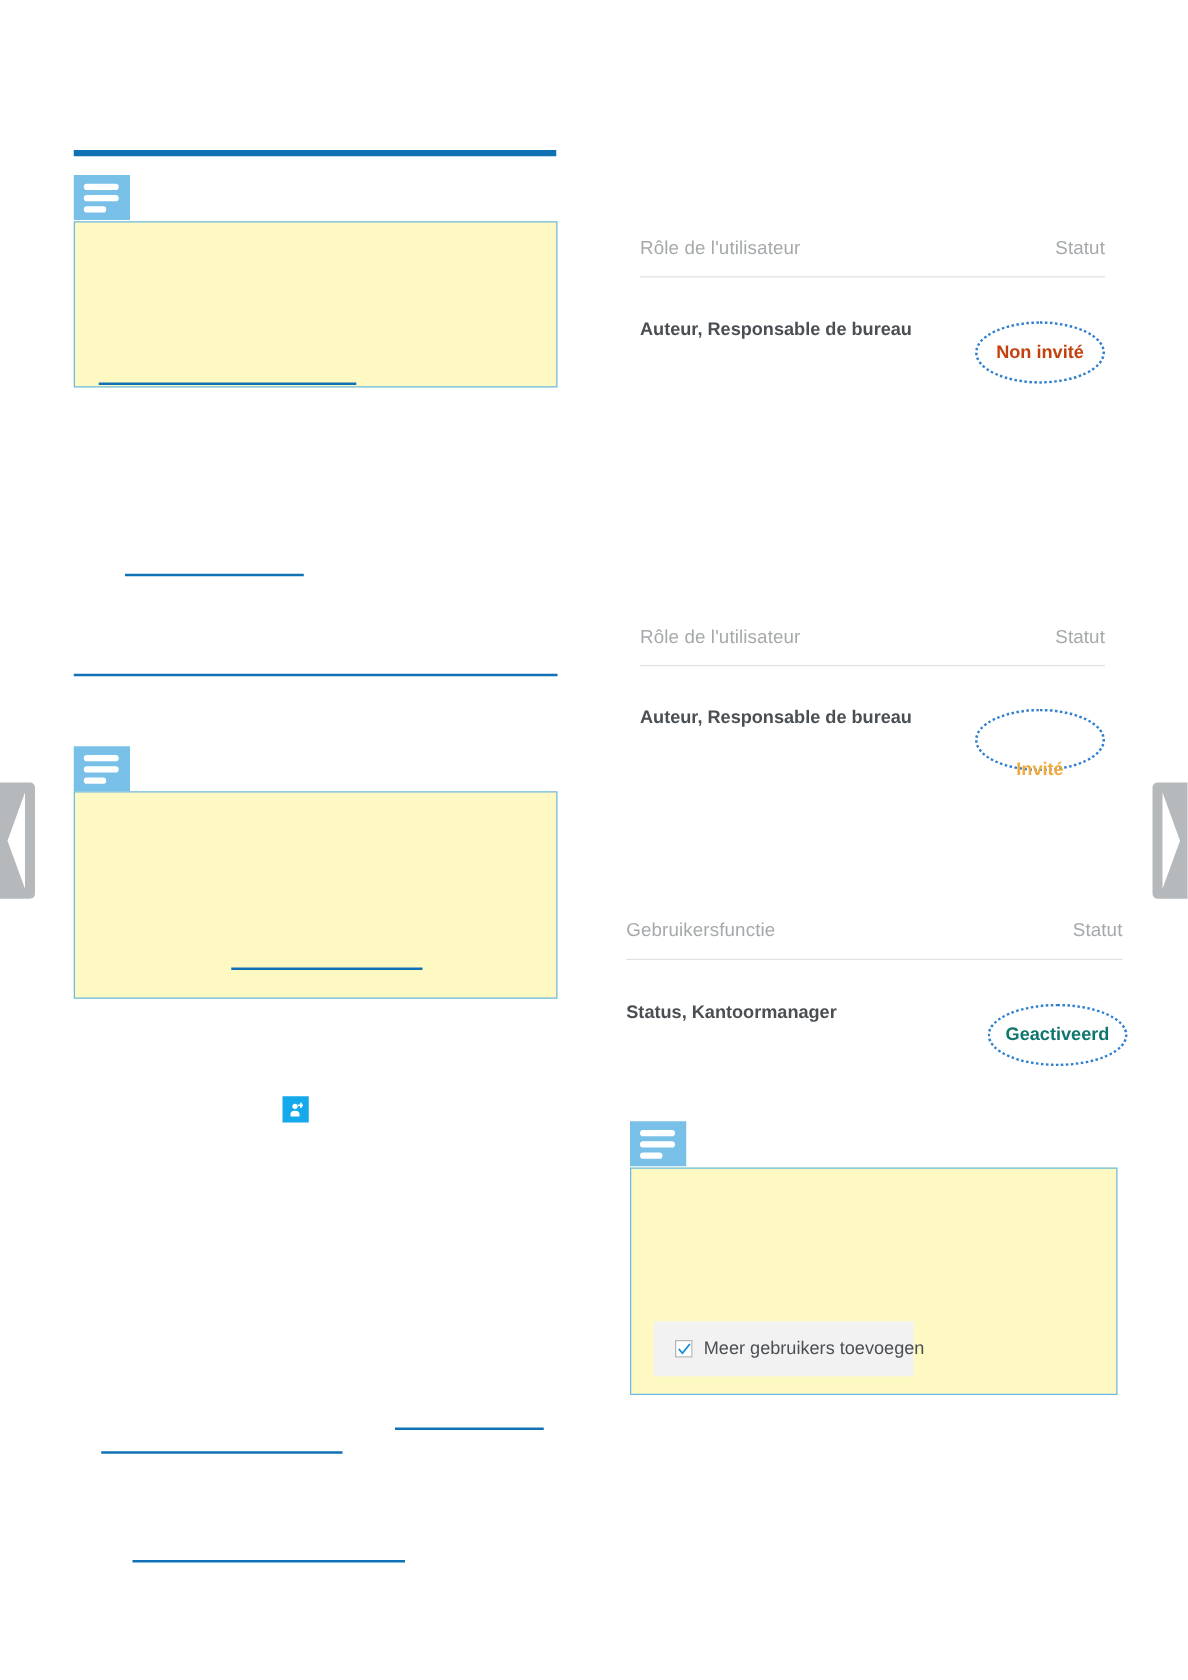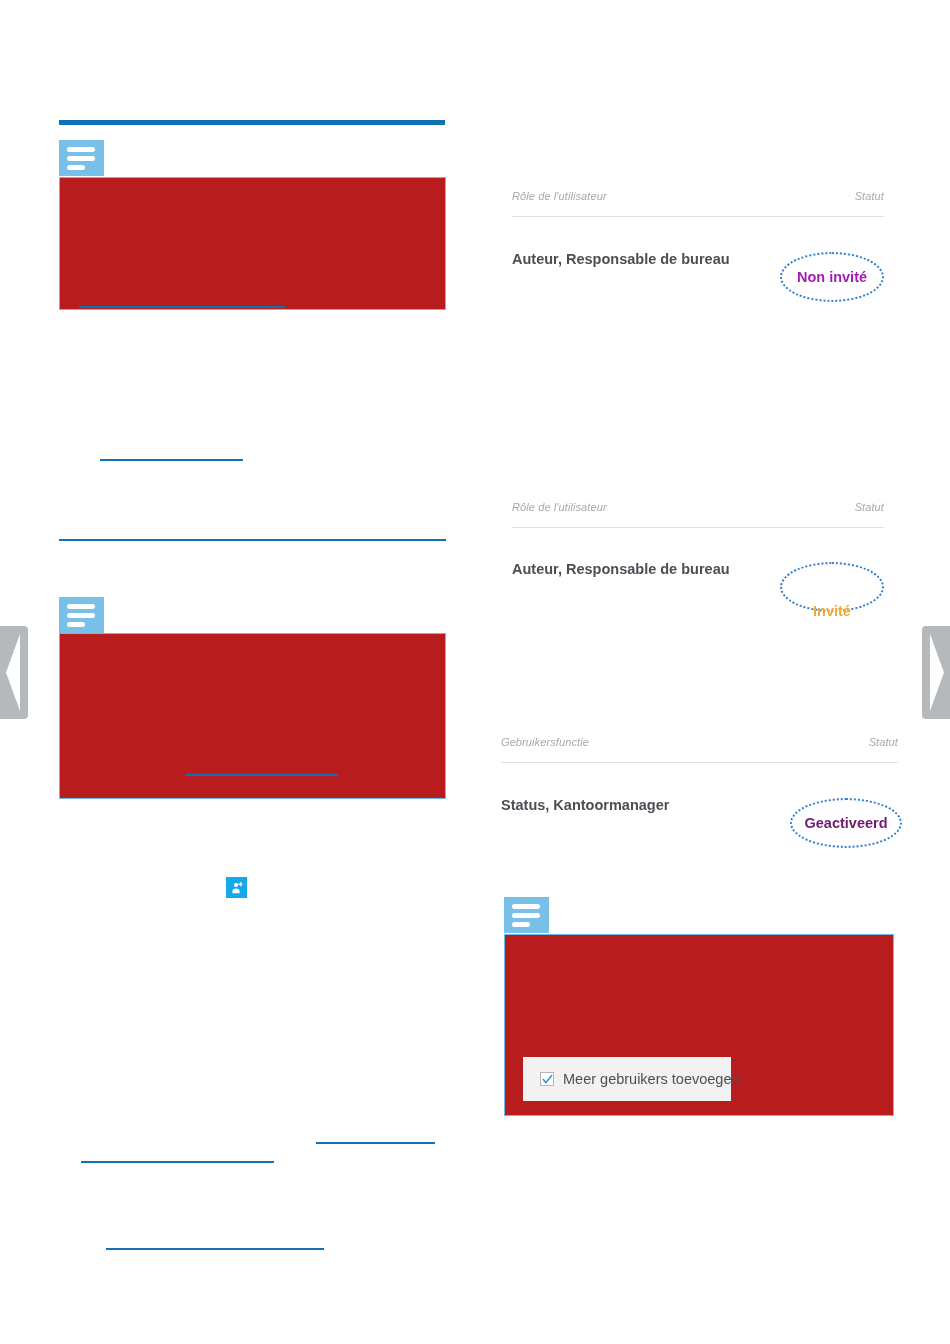--- a/index.html
+++ b/index.html
@@ -48,21 +48,21 @@
     background: #ffffff;
   }
   .panel-tab i.b1 { width: 28px; }
   .panel-tab i.b2 { width: 28px; }
   .panel-tab i.b3 { width: 18px; }
 
   
   .panel-box {
     position: absolute;
     border: 1px solid #6bbbe4;
-    background: #b91c1c;
+    background: #fef9c3;
   }
 
   
   .rule {
     position: absolute;
     height: 2px;
     background: #1171b5;
   }
 
   
@@ -89,24 +89,23 @@
     align-items: center;
     justify-content: center;
   }
 
   
   .status-table { position: absolute; }
   .status-table .hdr-row {
     display: flex;
     justify-content: space-between;
     align-items: baseline;
-    font-size: 11px;
+    font-size: 15px;
     color: #a6a9ab;
     letter-spacing: .1px;
-    font-style: italic;
   }
   .status-table .divider {
     height: 1px;
     background: #dfe1e3;
     margin-top: 14px;
   }
   .status-table .body-row {
     display: flex;
     justify-content: space-between;
     align-items: flex-start;
@@ -132,23 +131,23 @@
     transform: translate(-50%, -50%);
     width: 104px;
     height: 50px;
     border: 2px dotted #2f7fd0;
     border-radius: 50%;
     pointer-events: none;
   }
   .ellipse.wide { width: 112px; }
 
   .status-text { position: relative; z-index: 2; font-size: 14.5px; white-space: nowrap; }
-  .status-text.not-invited { color: #a21caf; }
+  .status-text.not-invited { color: #c2410c; }
   .status-text.invited     { color: #f0a93b; margin-top: 47px; }
-  .status-text.activated   { color: #701a75; }
+  .status-text.activated   { color: #0f766e; }
 
   
   .check-band {
     position: absolute;
     background: #f2f2f2;
     display: flex;
     align-items: center;
     padding-left: 17px;
     gap: 9px;
   }

